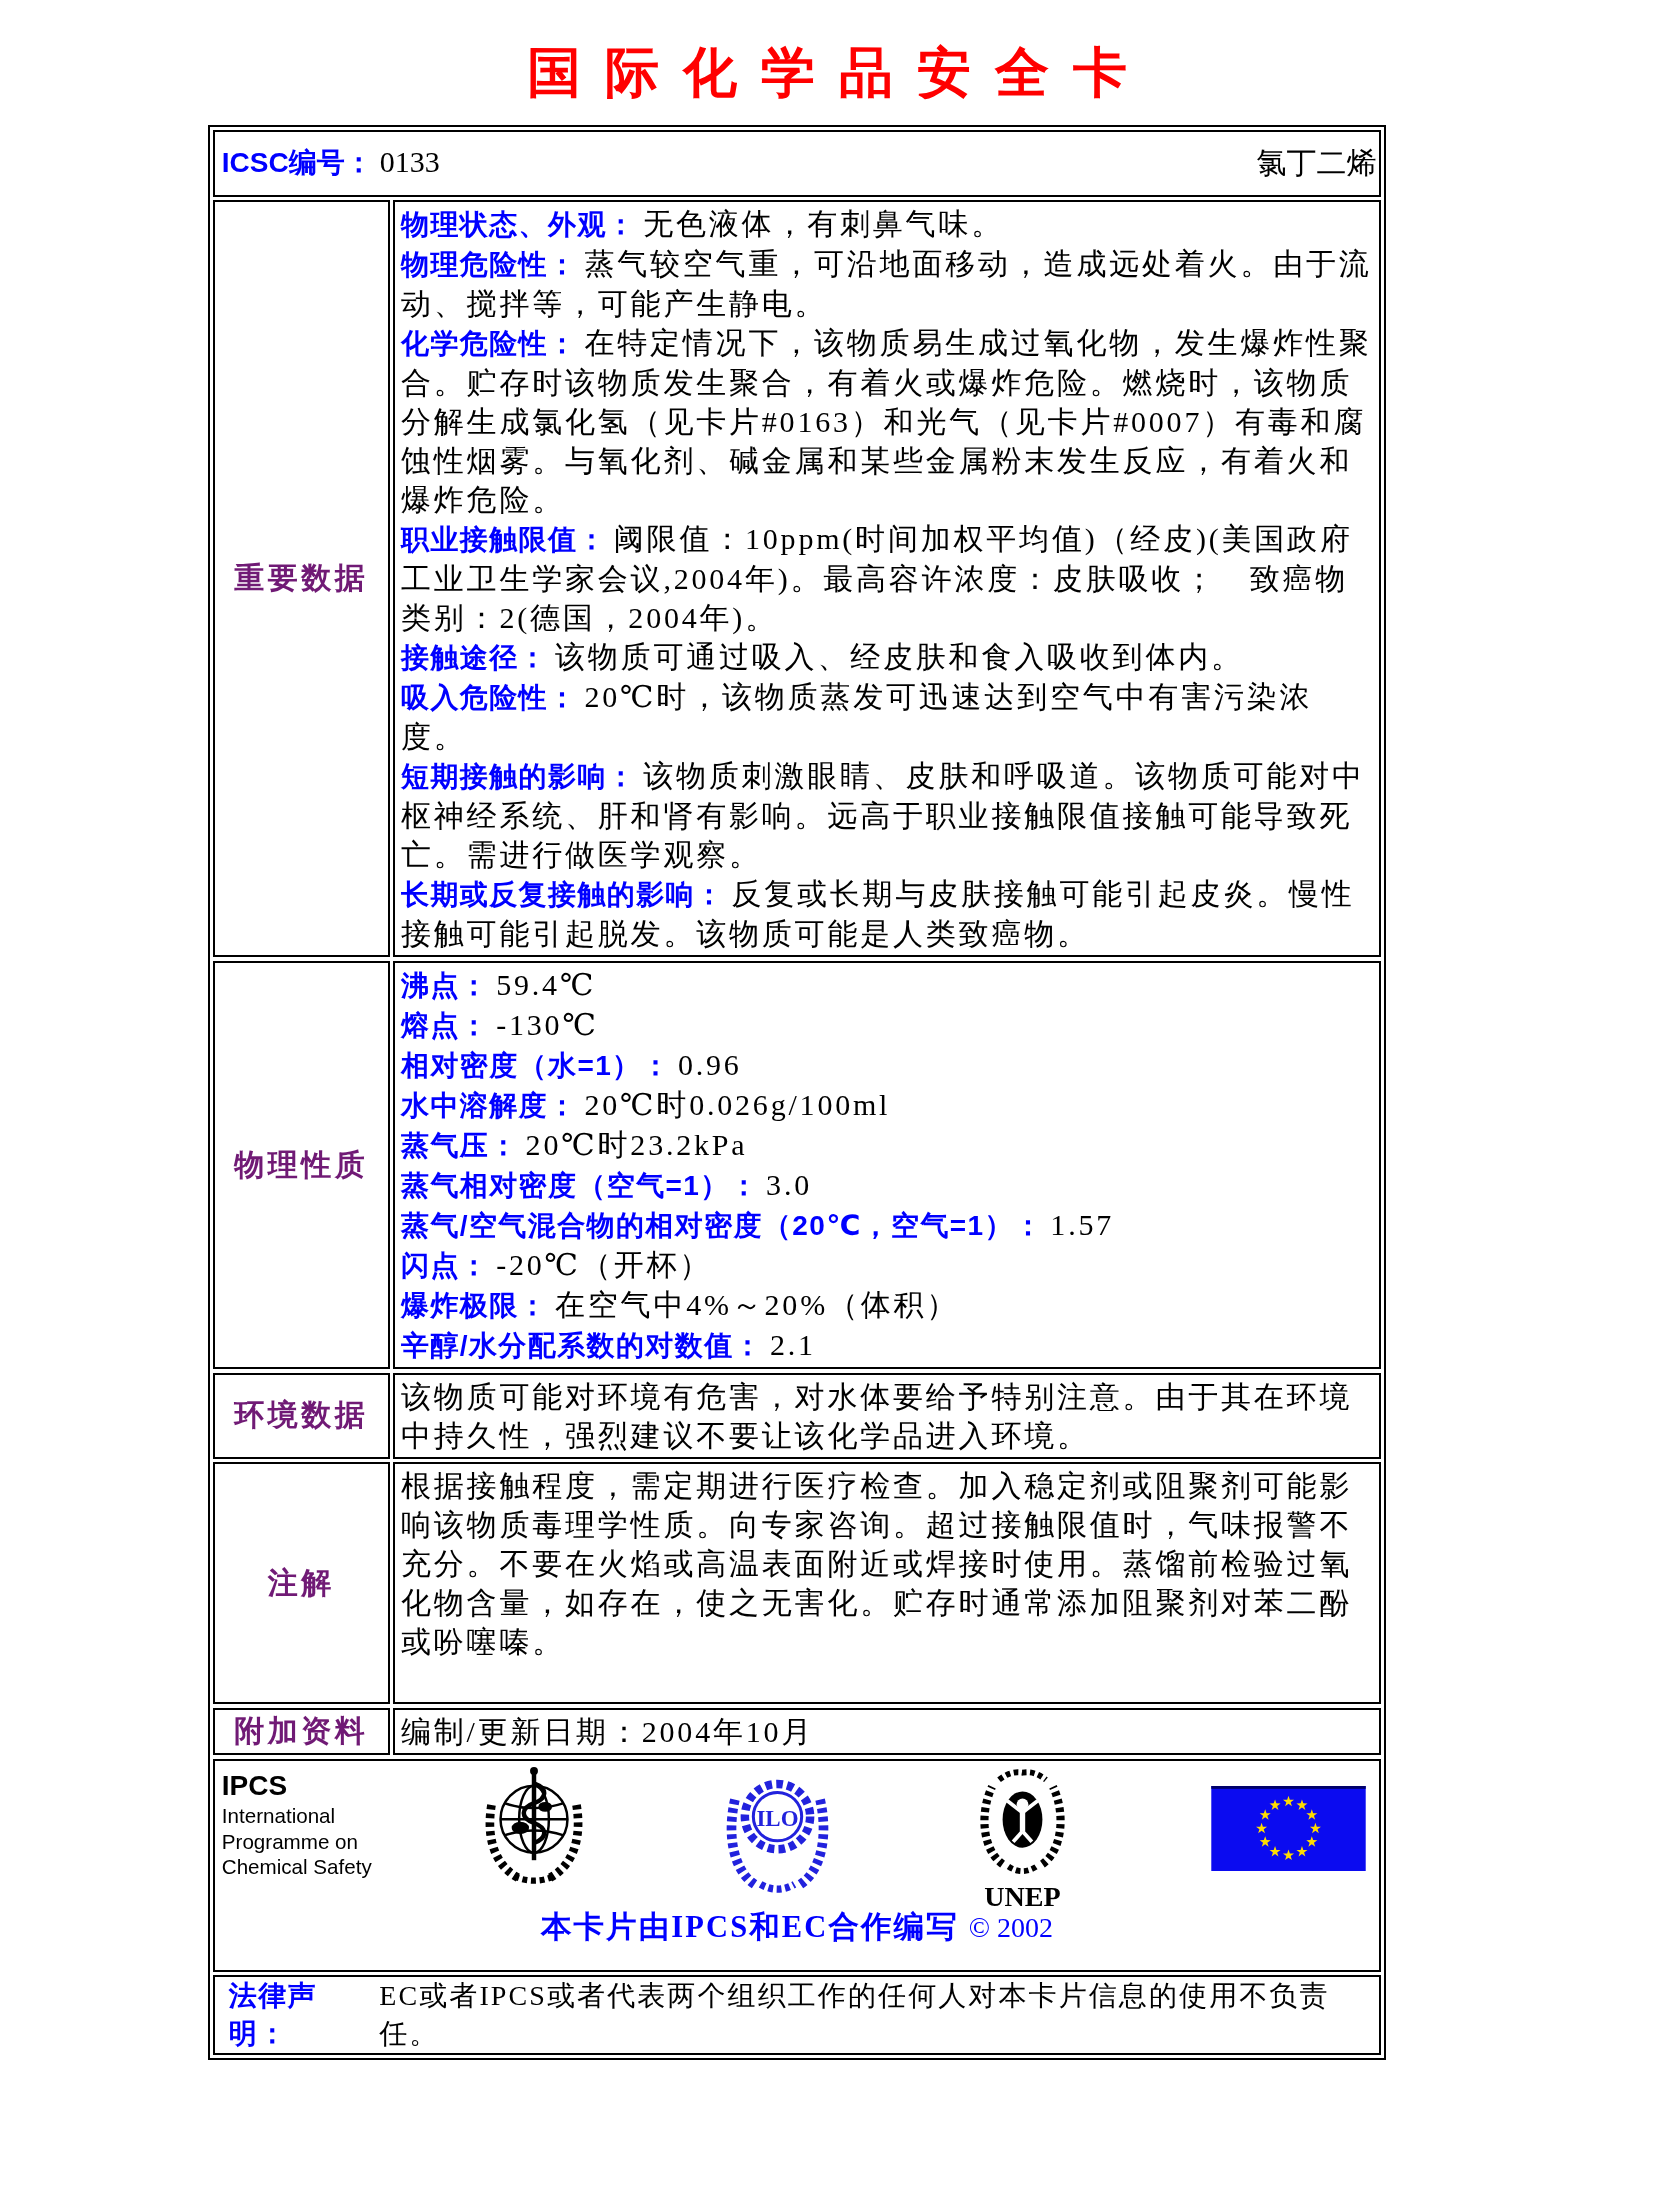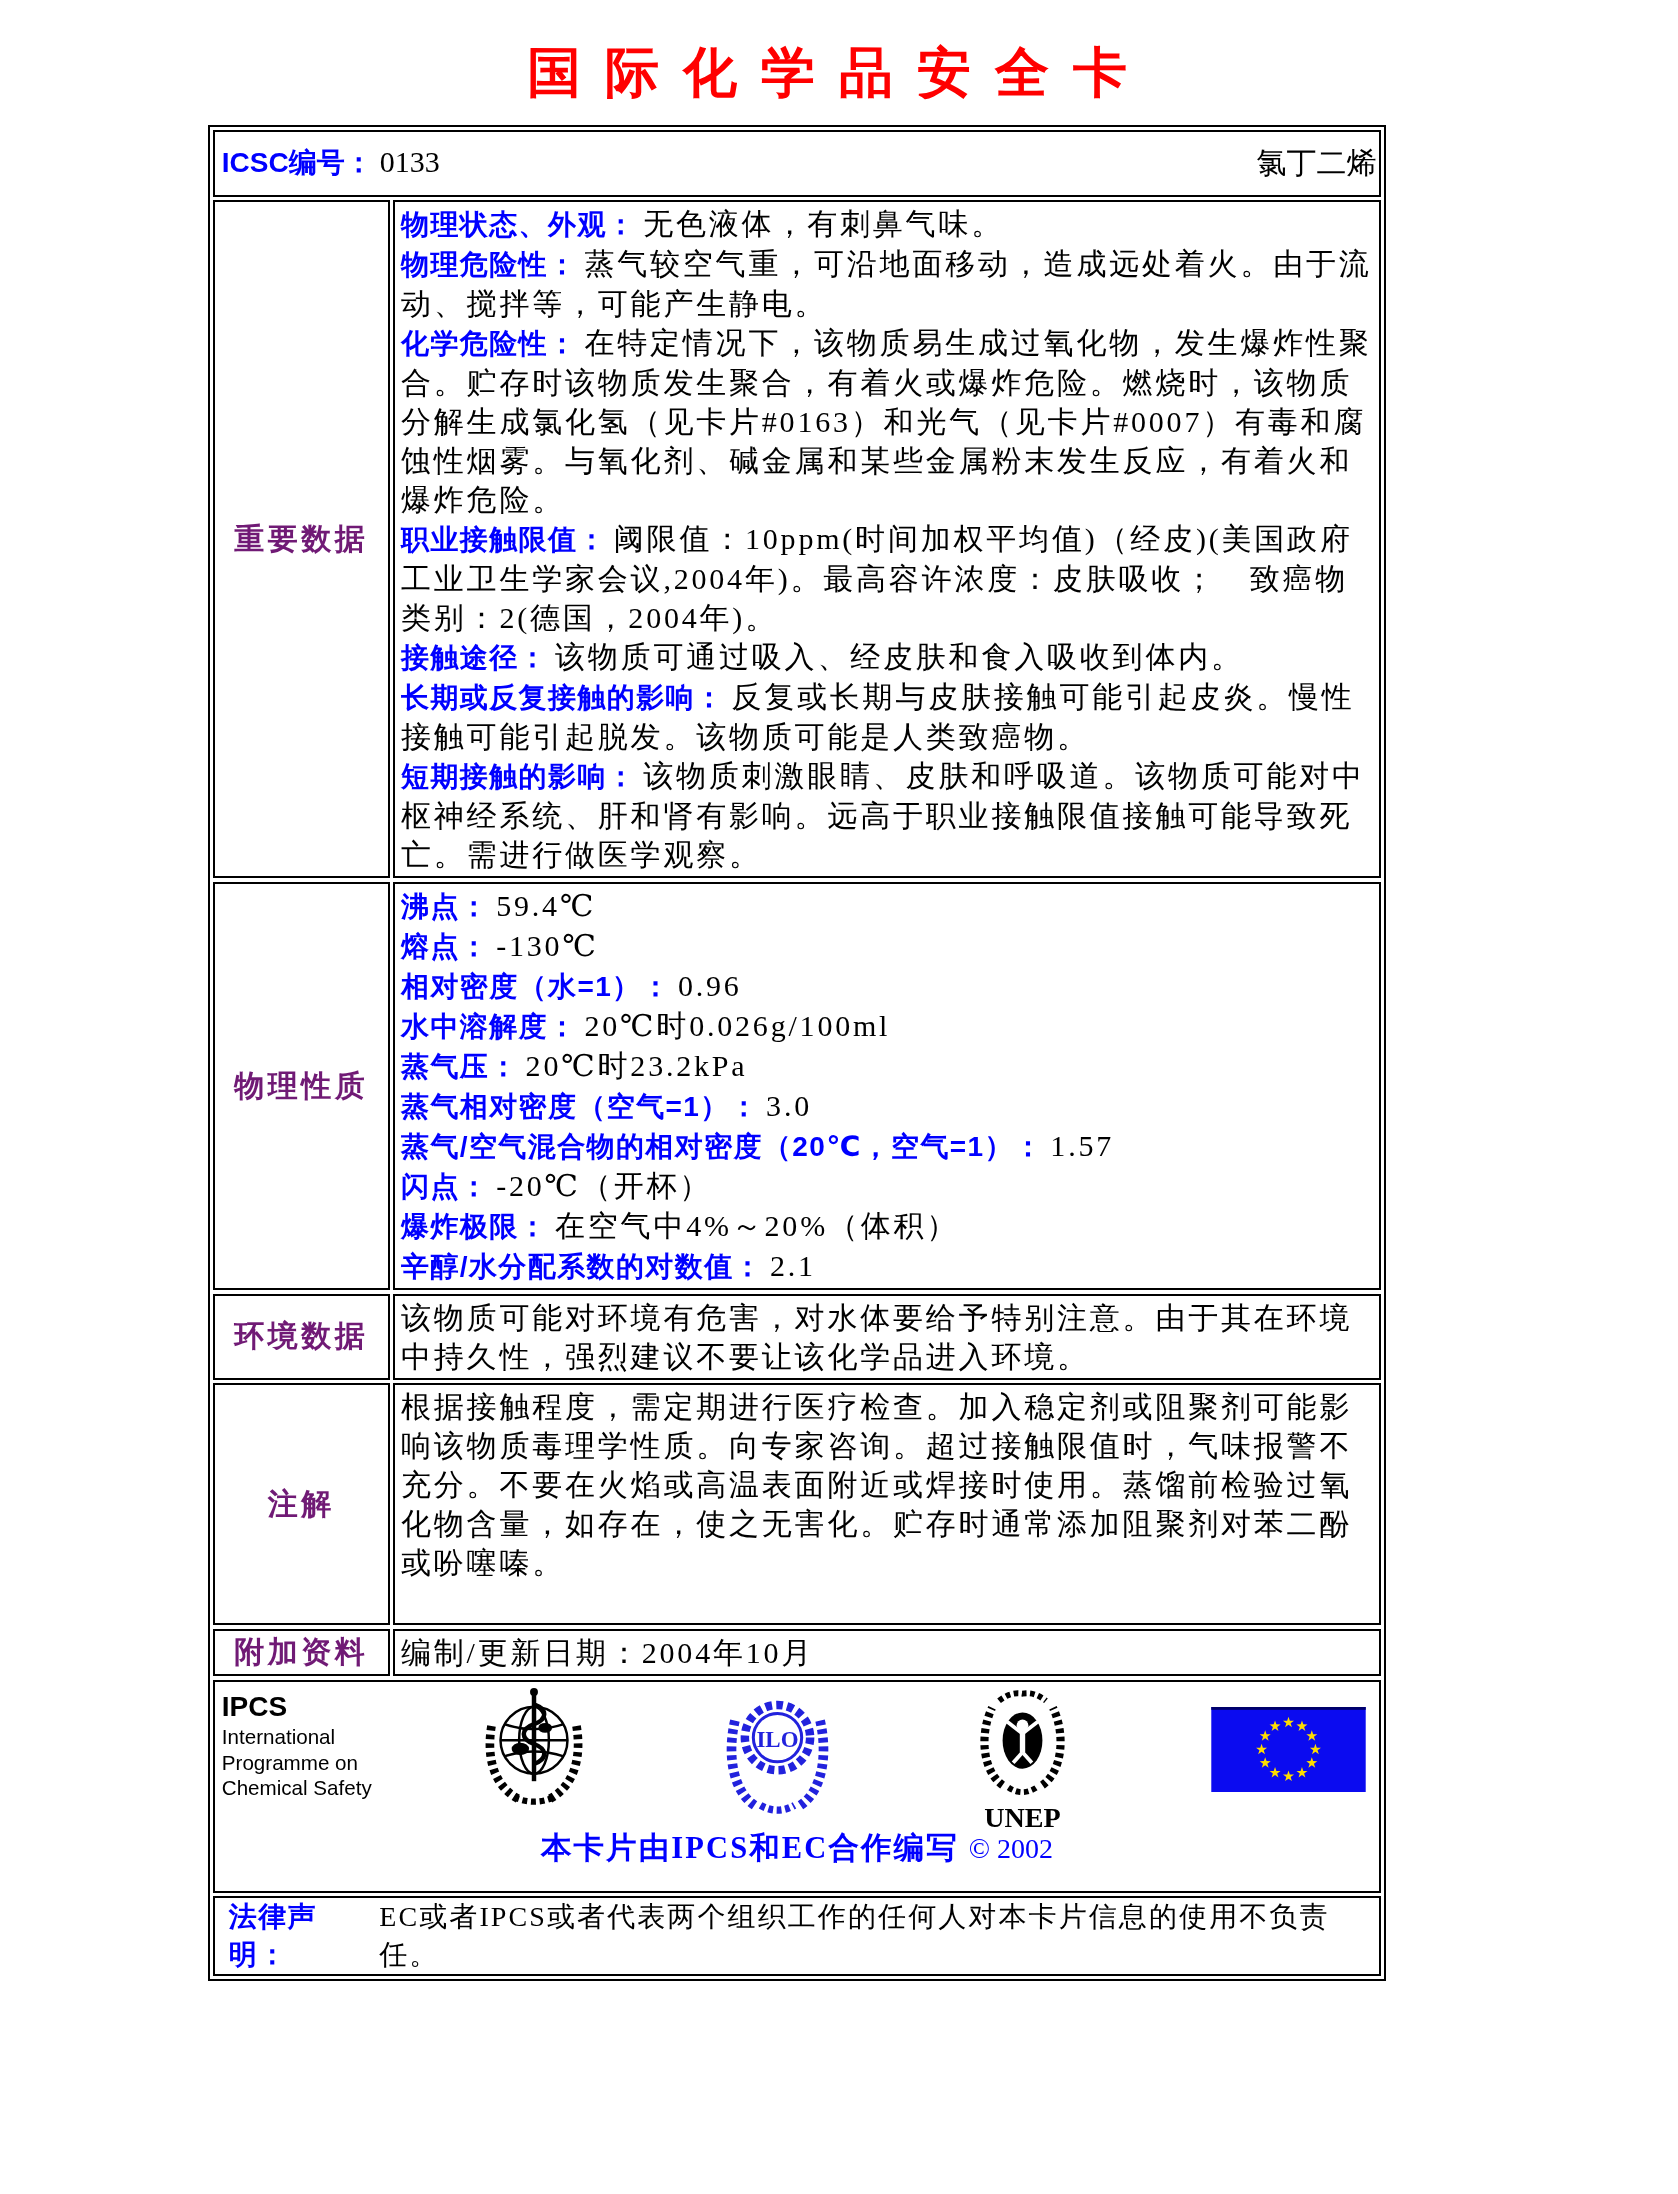--- a/index.html
+++ b/index.html
@@ -126,22 +126,23 @@
     <span class="substance">氯丁二烯</span>
   </div>
 
   <div class="cell rowlabel">重要数据</div>
   <div class="cell content important">
     <p><span class="k">物理状态、外观：</span><span class="v">无色液体，有刺鼻气味。</span></p>
     <p><span class="k">物理危险性：</span><span class="v">蒸气较空气重，可沿地面移动，造成远处着火。由于流动、搅拌等，可能产生静电。</span></p>
     <p><span class="k">化学危险性：</span><span class="v">在特定情况下，该物质易生成过氧化物，发生爆炸性聚合。贮存时该物质发生聚合，有着火或爆炸危险。燃烧时，该物质分解生成氯化氢（见卡片#0163）和光气（见卡片#0007）有毒和腐蚀性烟雾。与氧化剂、碱金属和某些金属粉末发生反应，有着火和爆炸危险。</span></p>
     <p><span class="k">职业接触限值：</span><span class="v">阈限值：10ppm(时间加权平均值)（经皮)(美国政府工业卫生学家会议,2004年)。最高容许浓度：皮肤吸收；　致癌物类别：2(德国，2004年)。</span></p>
     <p><span class="k">接触途径：</span><span class="v">该物质可通过吸入、经皮肤和食入吸收到体内。</span></p>
+    <p><span class="k">吸入危险性：</span><span class="v">20℃时，该物质蒸发可迅速达到空气中有害污染浓度。</span></p>
+    <p><span class="k">短期接触的影响：</span><span class="v">该物质刺激眼睛、皮肤和呼吸道。该物质可能对中枢神经系统、肝和肾有影响。远高于职业接触限值接触可能导致死亡。需进行做医学观察。</span></p>
     <p><span class="k">长期或反复接触的影响：</span><span class="v">反复或长期与皮肤接触可能引起皮炎。慢性接触可能引起脱发。该物质可能是人类致癌物。</span></p>
-    <p><span class="k">短期接触的影响：</span><span class="v">该物质刺激眼睛、皮肤和呼吸道。该物质可能对中枢神经系统、肝和肾有影响。远高于职业接触限值接触可能导致死亡。需进行做医学观察。</span></p>
   </div>
 
   <div class="cell rowlabel">物理性质</div>
   <div class="cell content physical">
     <p><span class="k">沸点：</span><span class="v">59.4℃</span></p>
     <p><span class="k">熔点：</span><span class="v">-130℃</span></p>
     <p><span class="k">相对密度（水=1）：</span><span class="v">0.96</span></p>
     <p><span class="k">水中溶解度：</span><span class="v">20℃时0.026g/100ml</span></p>
     <p><span class="k">蒸气压：</span><span class="v">20℃时23.2kPa</span></p>
     <p><span class="k">蒸气相对密度（空气=1）：</span><span class="v">3.0</span></p>

